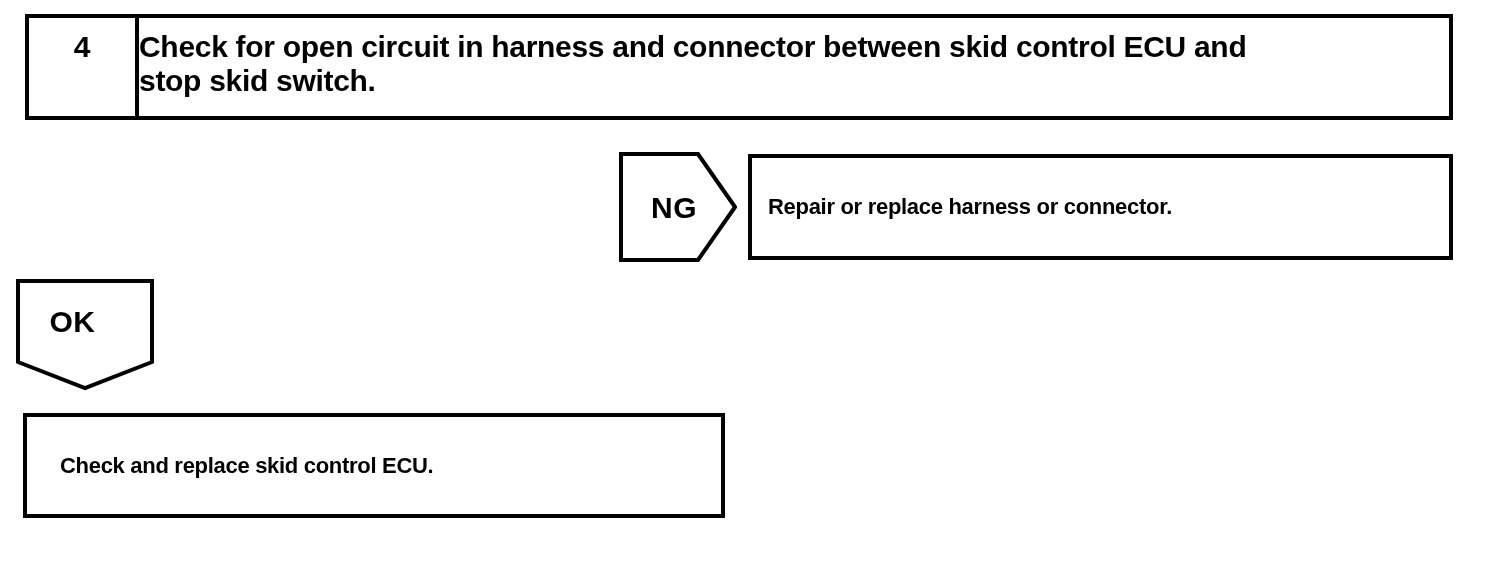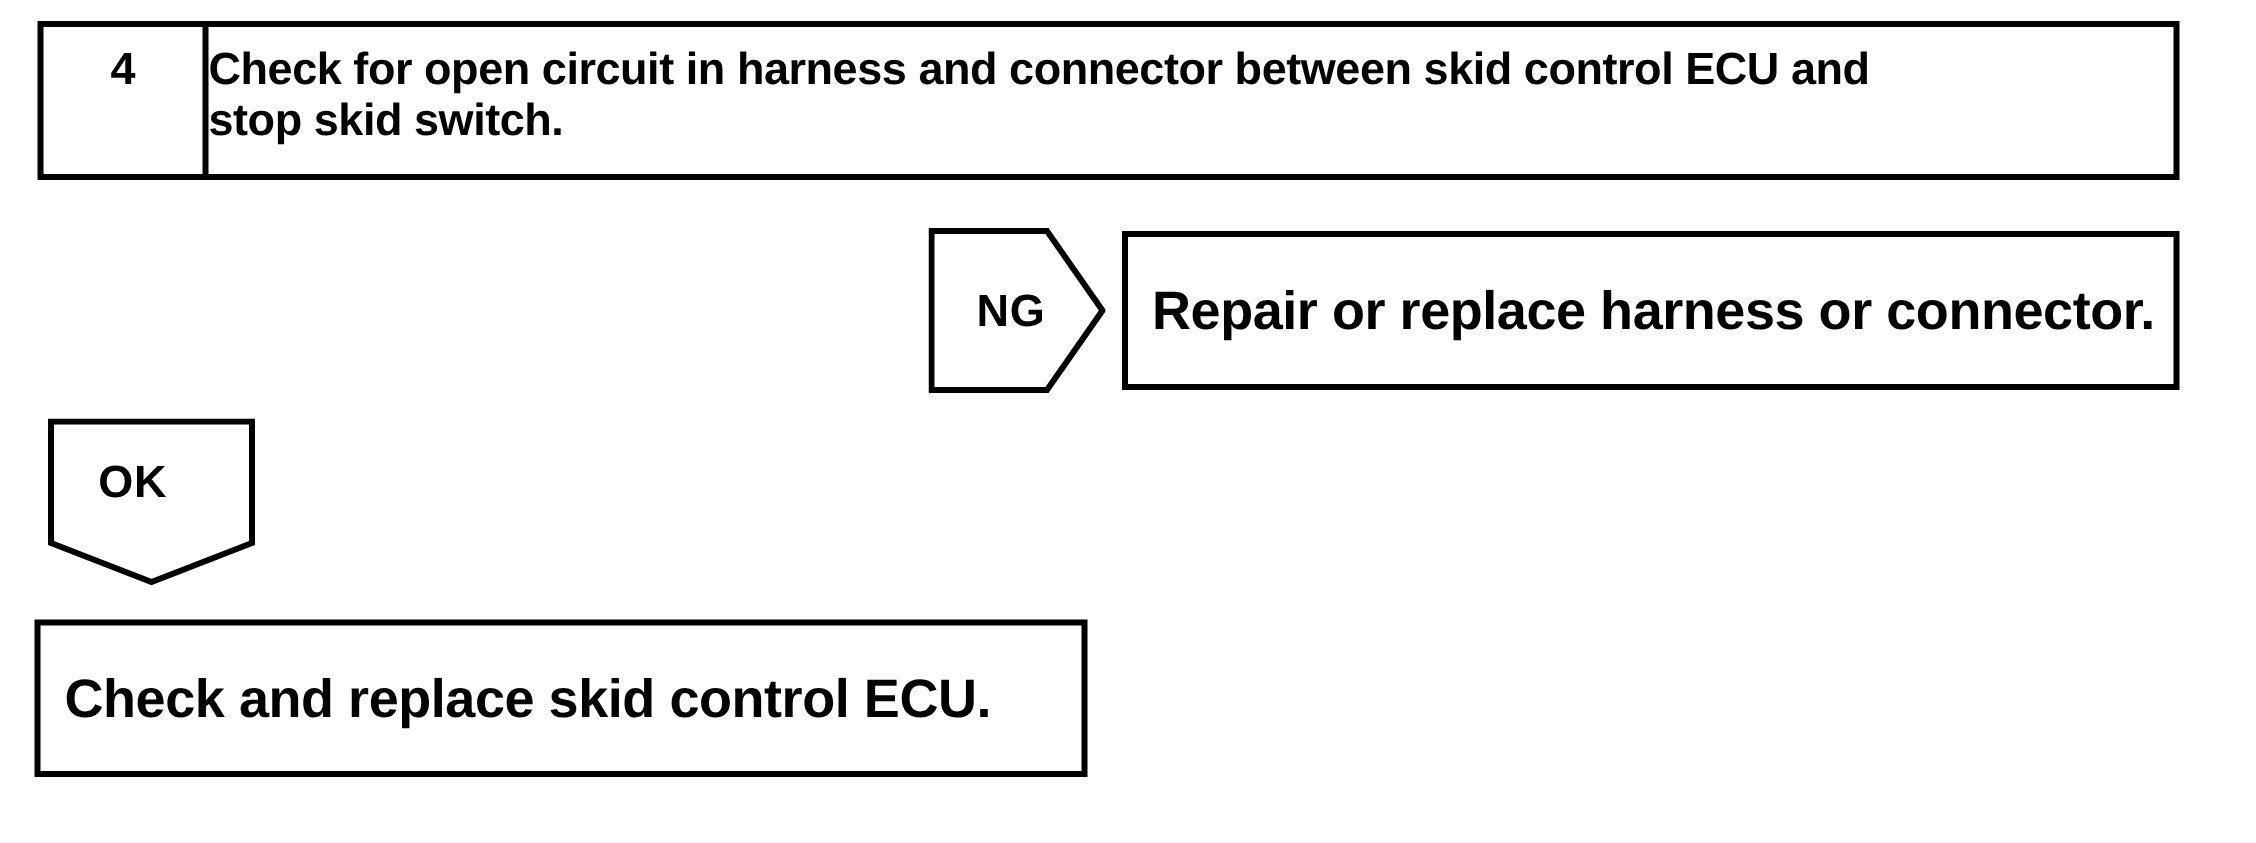--- a/index.html
+++ b/index.html
@@ -57,41 +57,41 @@
   }
   .connector-label {
     font-size: 30px;
     font-weight: bold;
     letter-spacing: 0.5px;
   }
 
   .ng-connector { left: 619px; top: 152px; width: 118px; height: 111px; }
   .ng-connector .connector-label-wrap { left: 0; top: 0; width: 110px; height: 111px; }
 
-  .ok-connector { left: 22px; top: 279px; width: 140px; height: 113px; padding-left: 10px; }
+  .ok-connector { left: 6px; top: 279px; width: 140px; height: 113px; padding-left: 10px; }
   .ok-connector .connector-label-wrap { left: 0; top: 0; width: 133px; height: 85px; }
 
   
   .result-box {
     display: flex;
     align-items: center;
-    font-size: 36px;
+    font-size: 22px;
     font-weight: bold;
     letter-spacing: -0.3px;
     white-space: nowrap;
   }
   .ng-box {
     left: 748px; top: 154px;
     width: 705px; height: 106px;
     padding-left: 16px;
   }
   .ok-box {
     left: 23px; top: 413px;
     width: 702px; height: 105px;
-    padding-left: 16px;
+    padding-left: 33px;
   }
 </style>
 </head>
 <body>
 
 <div id="canvas">
 
   <div class="box step-box">
     <div class="step-num">4</div>
     <div class="step-text">

